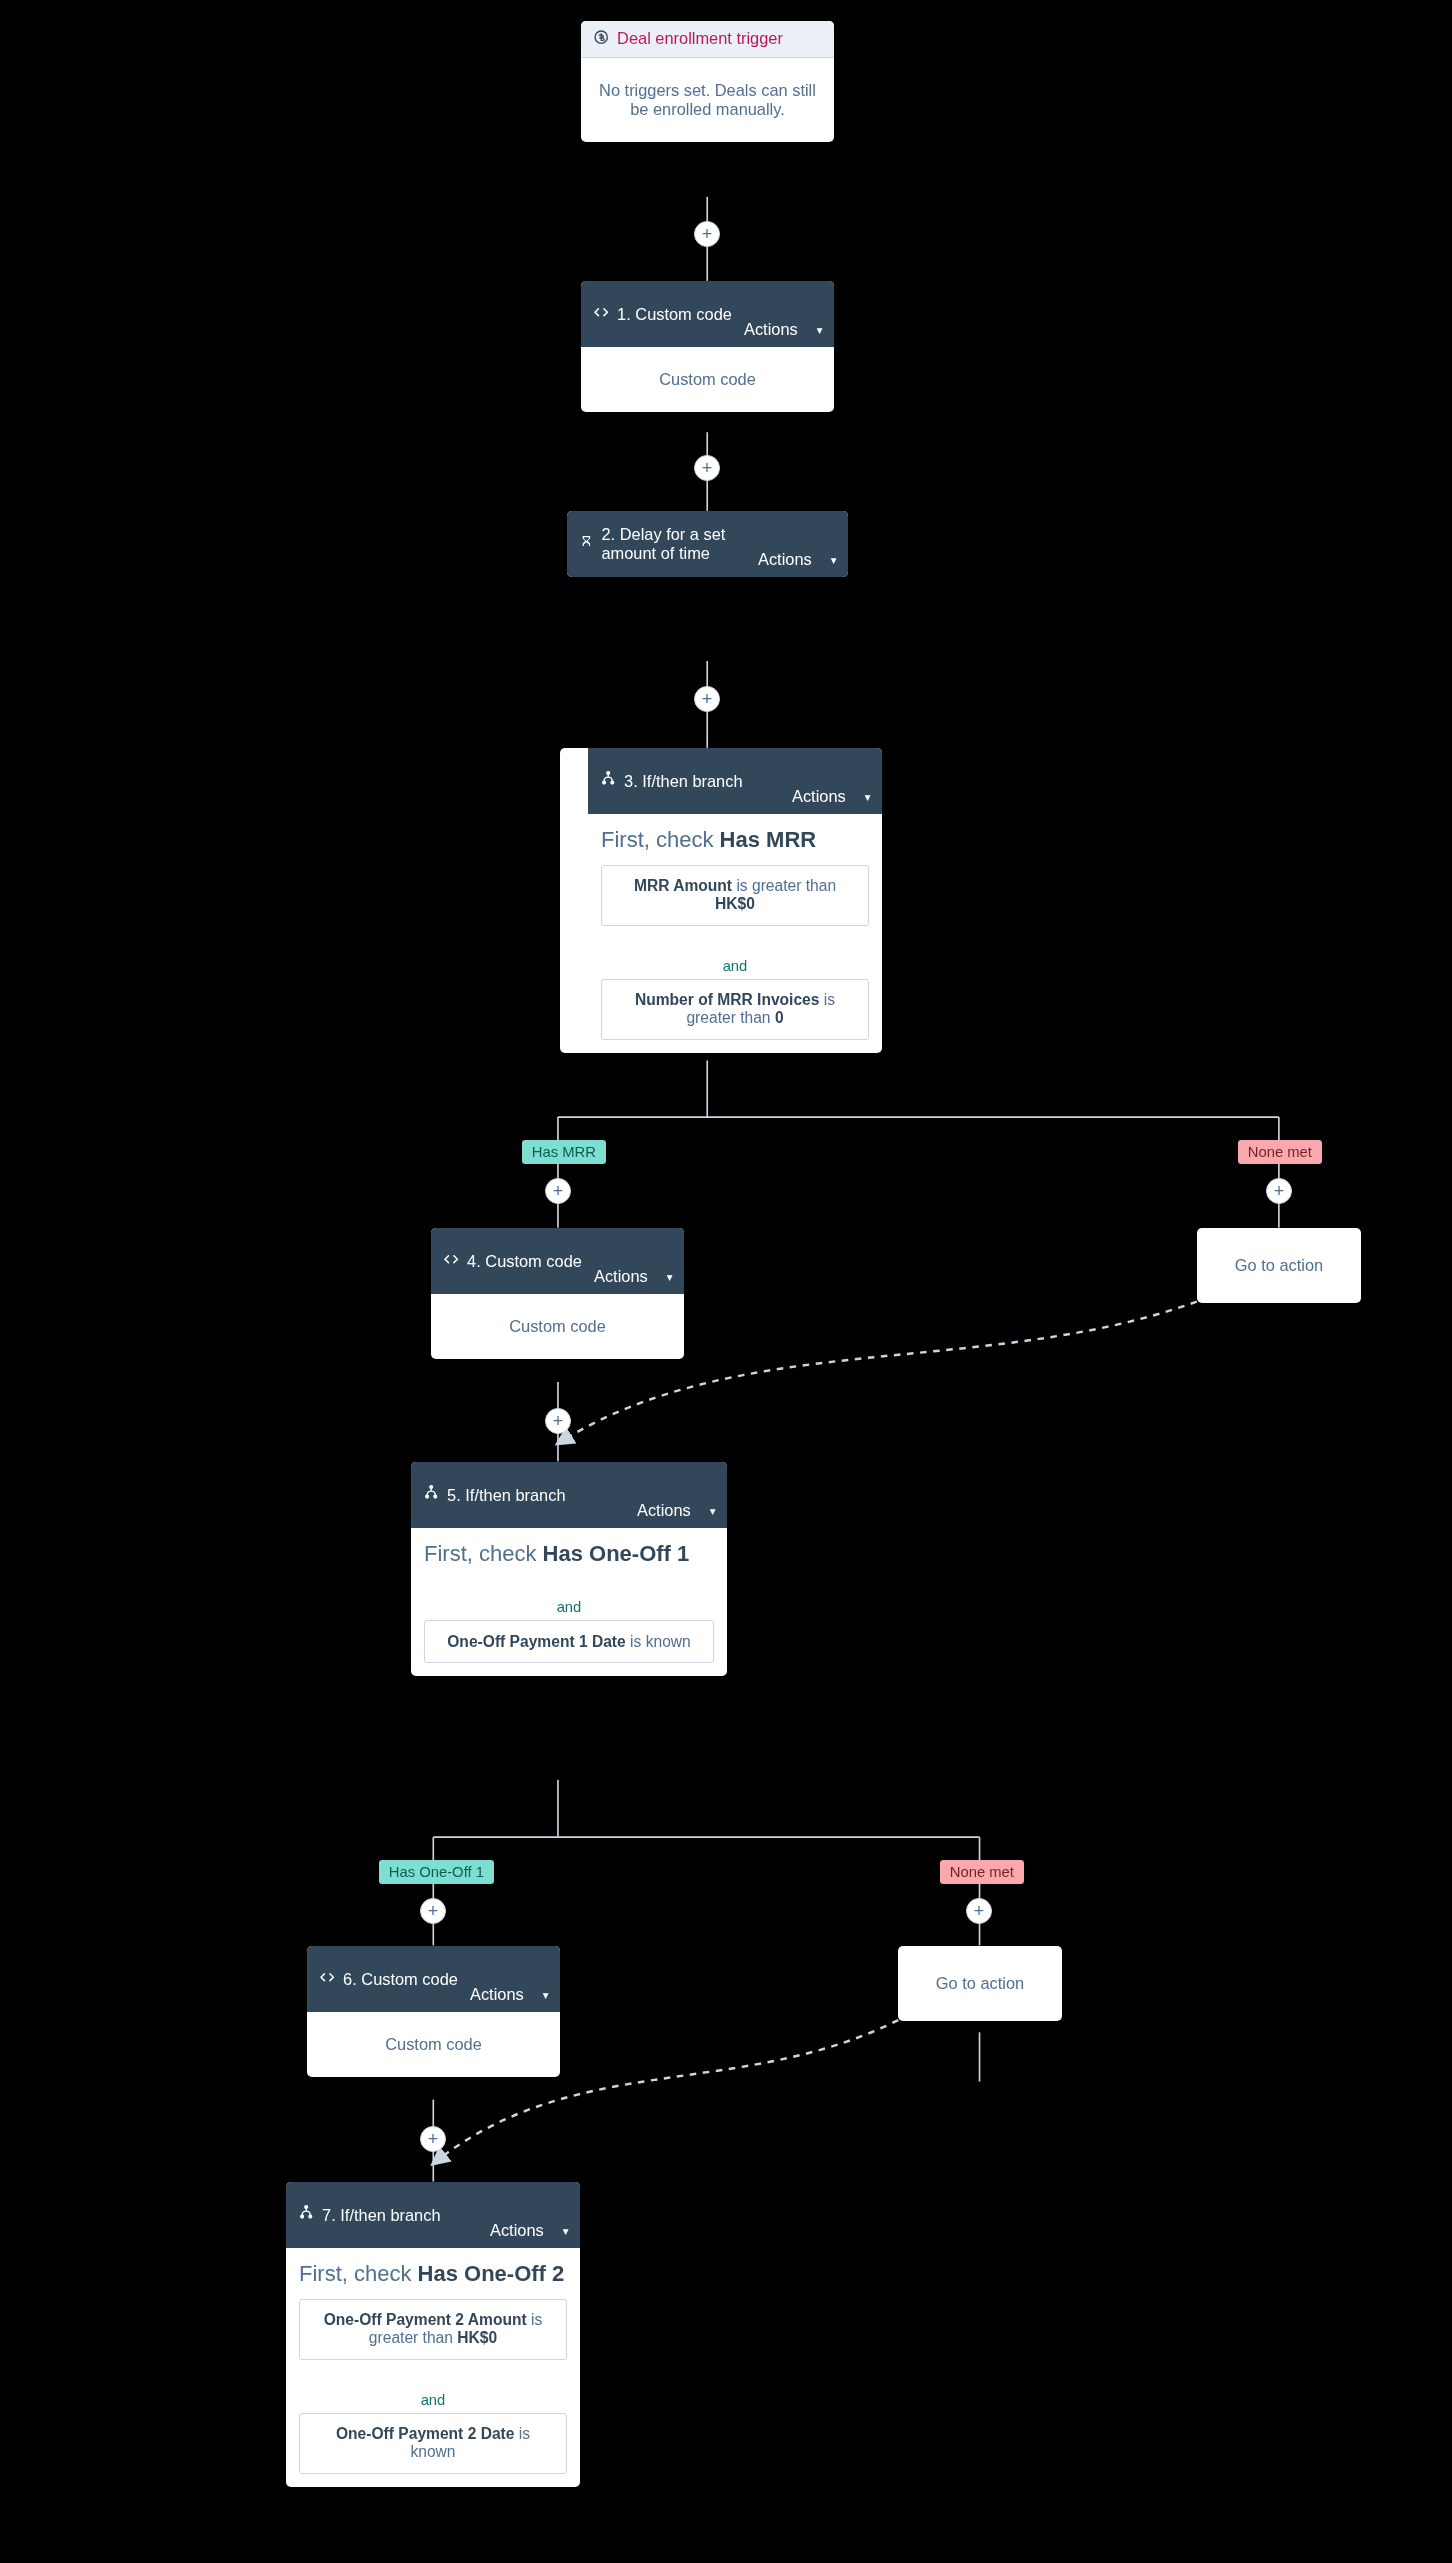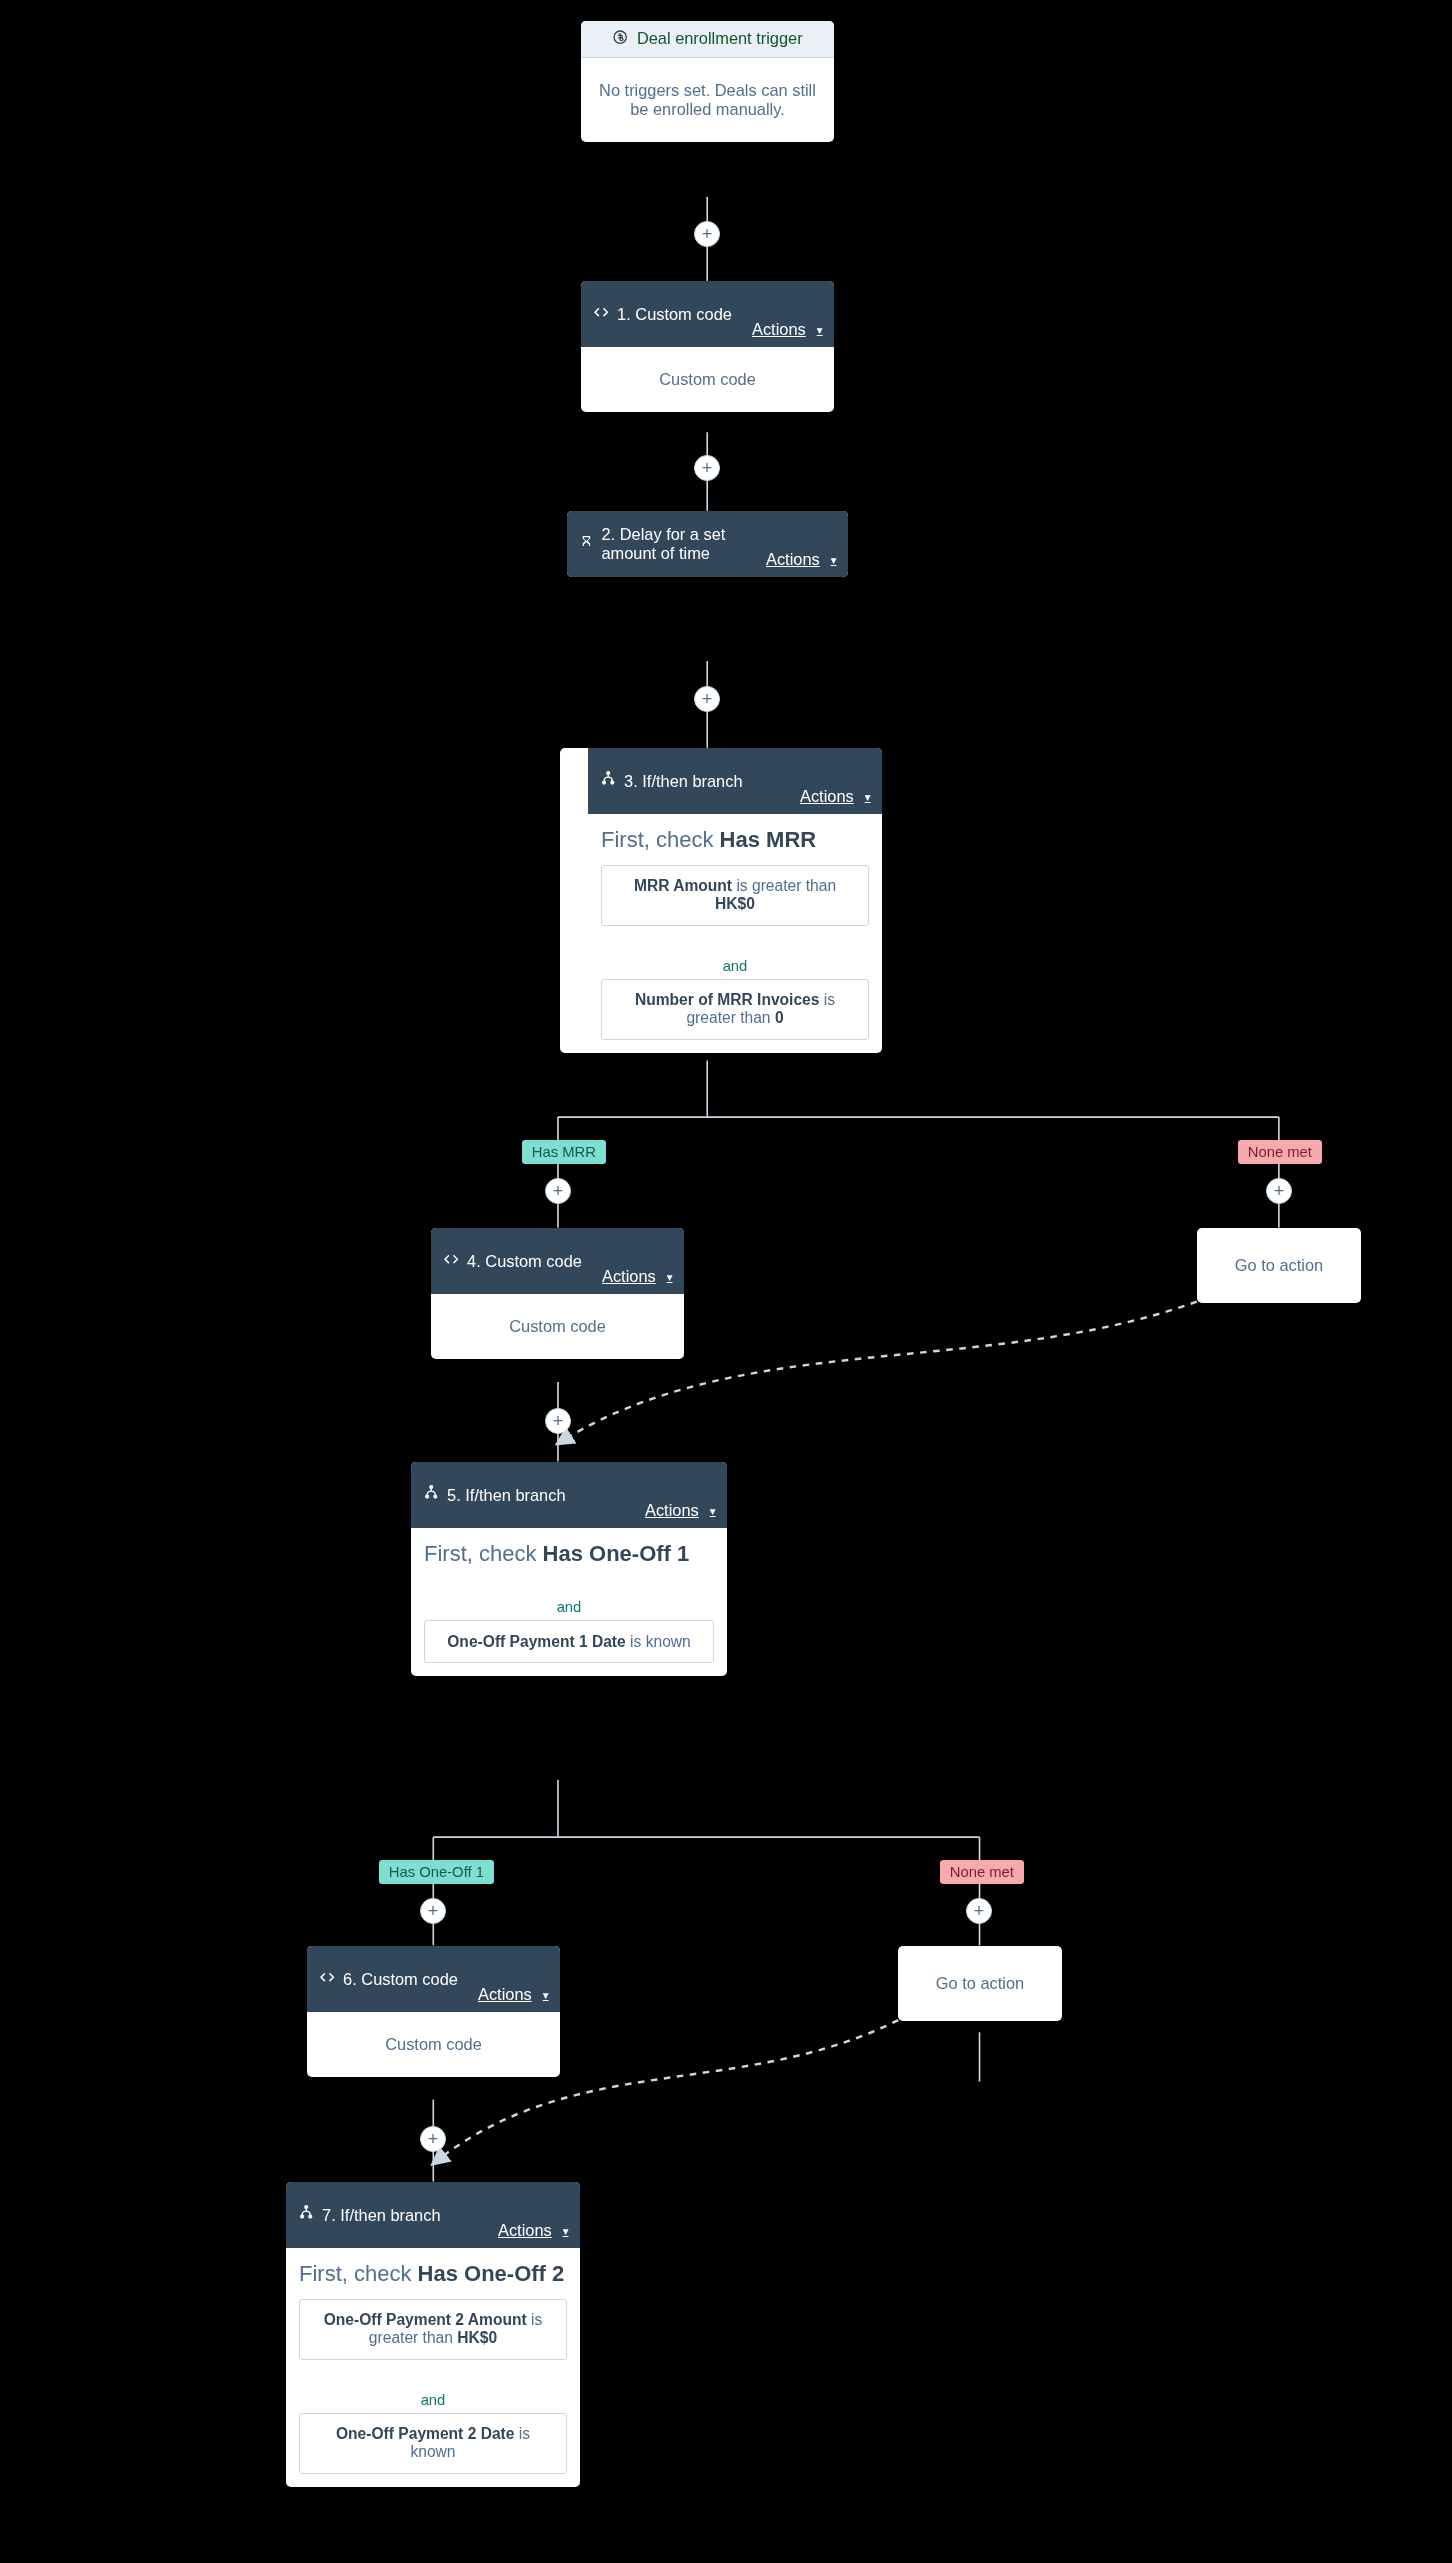--- a/index.html
+++ b/index.html
@@ -15,24 +15,24 @@
   }
   .node-header {
     display: flex;
     align-items: center;
     justify-content: space-between;
     padding: 8.2px 11.5px;
     font-size: 16.4px;
     font-weight: 500;
   }
   .node-header.dark { background: #33475b; color: #fff; }
-  .node-header.light { background: #eaf0f6; color: #14532d; border-bottom: 0.8px solid #cbd6e2; justify-content: center; }
+  .node-header.light { background: #eaf0f6; color: #be185d; border-bottom: 0.8px solid #cbd6e2; }
   .node-header .title { display: flex; align-items: center; gap: 8.2px; }
   .node-header .title svg { flex: 0 0 auto; }
-  .actions-link { color: #fff; text-decoration: underline; font-size: 16.4px; display: inline-flex; align-items: center; gap: 11px; margin-top: 31px; }
+  .actions-link { color: #fff; font-size: 16.4px; display: inline-flex; align-items: center; gap: 19px; margin-top: 31px; }
   .actions-link .caret { font-size: 11.5px; }
   .node-body {
     padding: 13px;
     font-size: 16.4px;
     color: #33475b;
   }
   .node-body.center { text-align: center; color: #516f90; padding: 23px 16.4px; }
   .first-check { font-size: 22px; color: #516f90; margin-bottom: 11.5px; }
   .first-check b { color: #33475b; font-weight: 600; }
   .cond-box {

